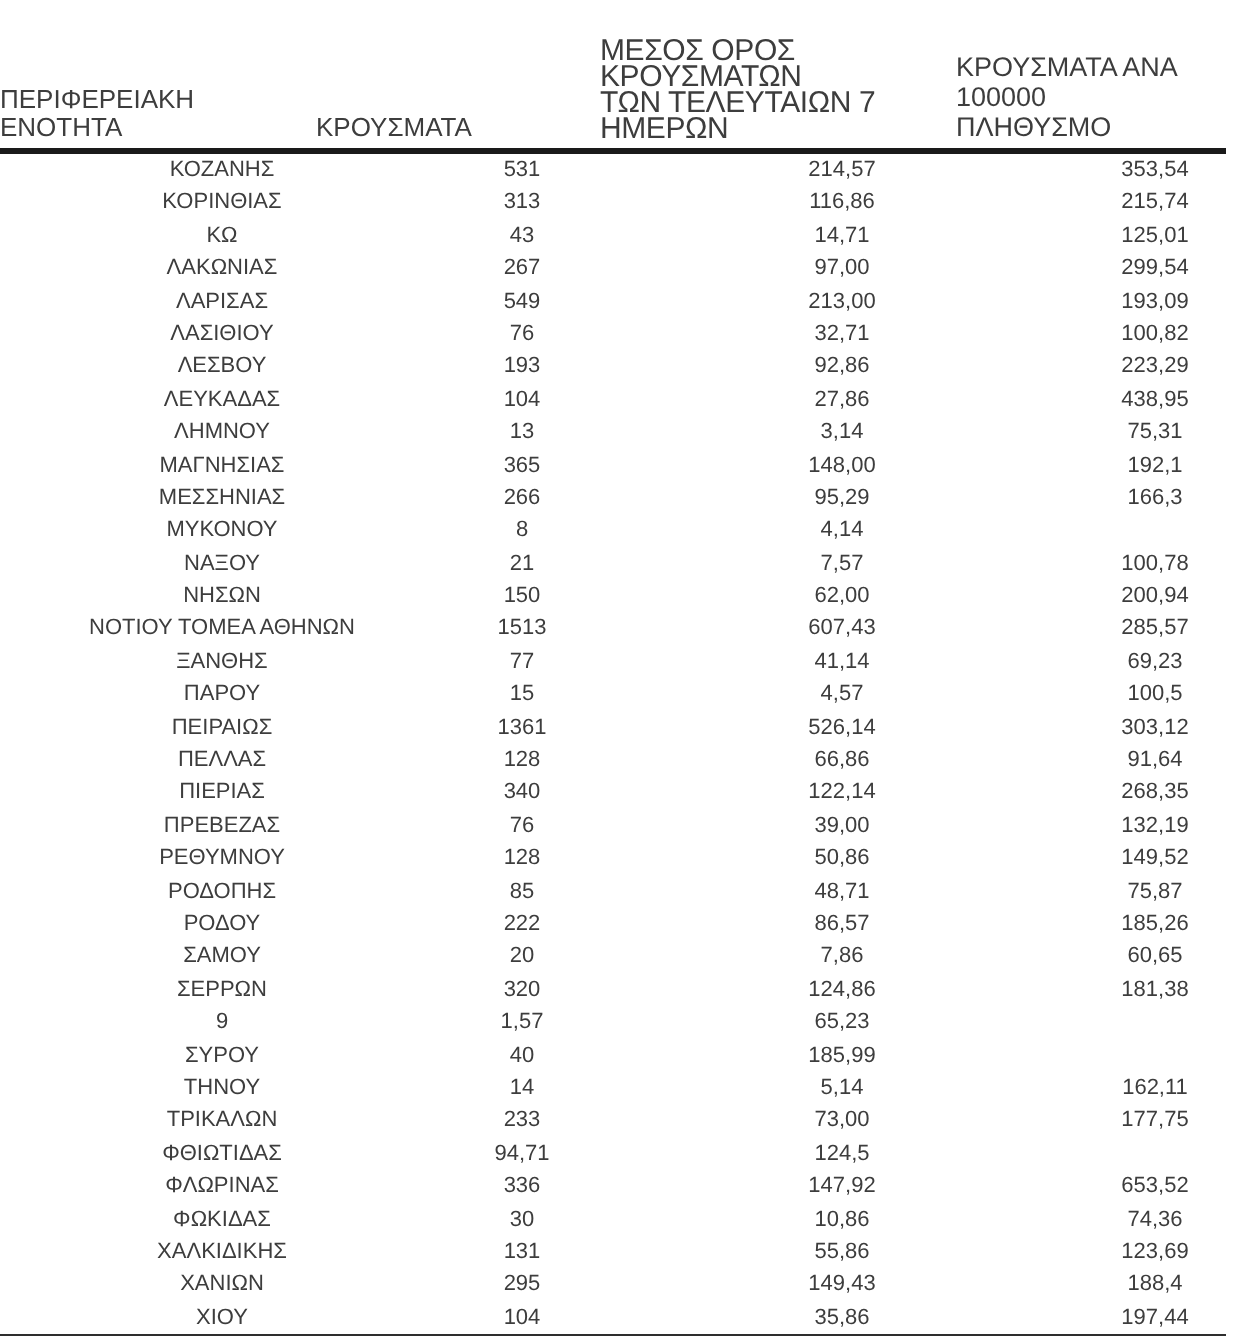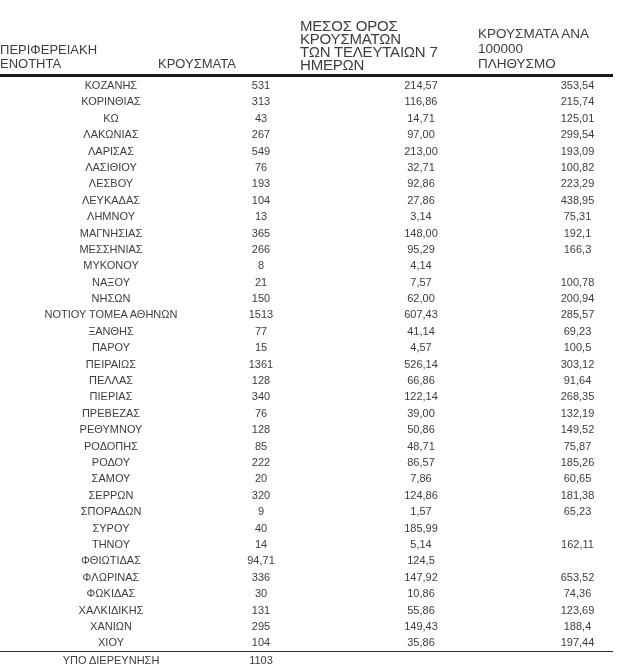--- a/index.html
+++ b/index.html
@@ -239,39 +239,44 @@
   </div>
 
   <div class="grid-row row">
     <div class="c">ΣΕΡΡΩΝ</div>
     <div class="c">320</div>
     <div class="c">124,86</div>
     <div class="c">181,38</div>
   </div>
 
   <div class="grid-row row">
-    <div class="c">ΣΠΟΡΑΔΩΝ</div>
     <div class="c">9</div>
     <div class="c">1,57</div>
     <div class="c">65,23</div>
   </div>
 
   <div class="grid-row row">
     <div class="c">ΣΥΡΟΥ</div>
     <div class="c">40</div>
     <div class="c">185,99</div>
   </div>
 
   <div class="grid-row row">
     <div class="c">ΤΗΝΟΥ</div>
     <div class="c">14</div>
     <div class="c">5,14</div>
     <div class="c">162,11</div>
   </div>
 
+  <div class="grid-row row">
+    <div class="c">ΤΡΙΚΑΛΩΝ</div>
+    <div class="c">233</div>
+    <div class="c">73,00</div>
+    <div class="c">177,75</div>
+  </div>
 
   <div class="grid-row row">
     <div class="c">ΦΘΙΩΤΙΔΑΣ</div>
     <div class="c">94,71</div>
     <div class="c">124,5</div>
   </div>
 
   <div class="grid-row row">
     <div class="c">ΦΛΩΡΙΝΑΣ</div>
     <div class="c">336</div>

